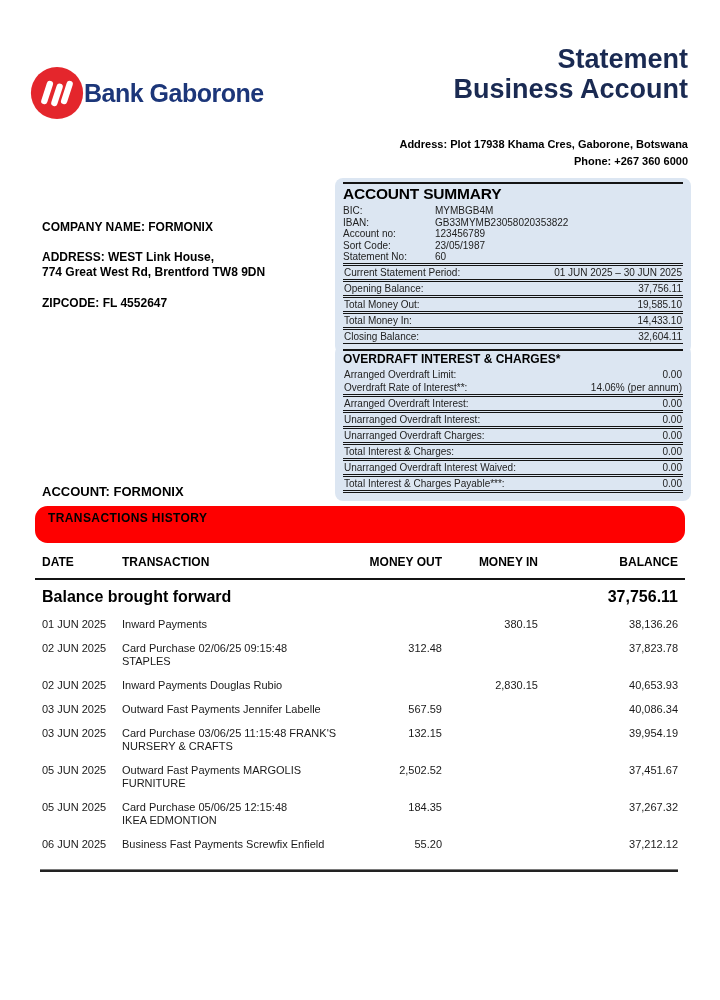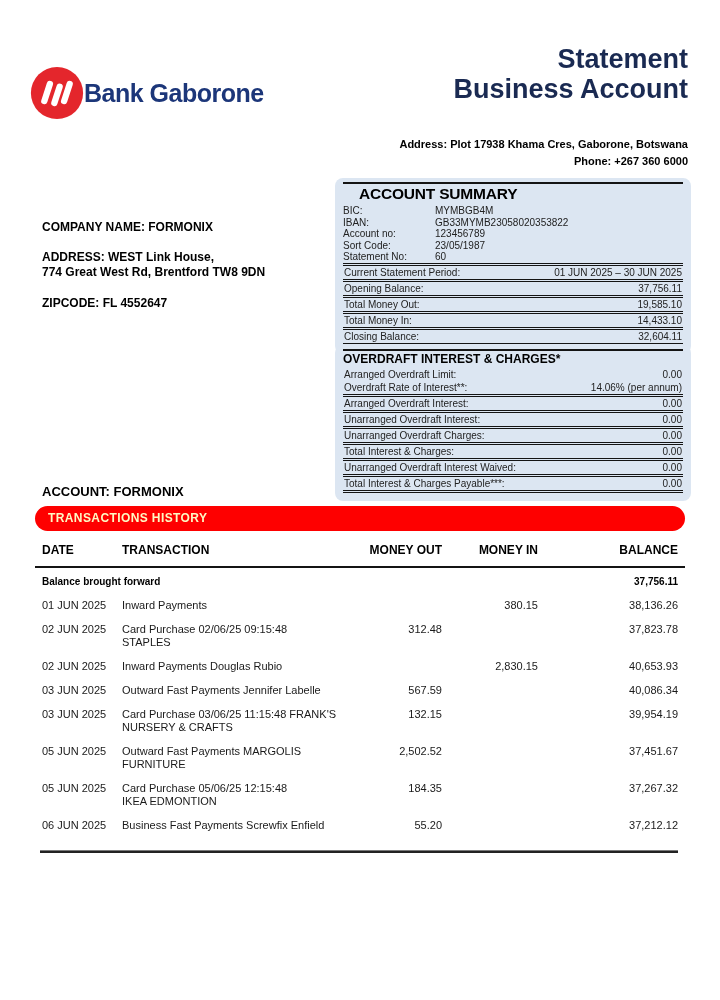--- a/index.html
+++ b/index.html
@@ -29,46 +29,46 @@
   .company{position:absolute;left:42px;top:220px;font-size:12px;font-weight:bold;
            line-height:1.27;color:#000;width:280px;}
   .company .gap{height:15px;}
 
   
   .blue-box{position:absolute;left:335px;width:356px;background:var(--box-blue);
             border-radius:8px;padding:4px 8px 8px 8px;}
   .summary-box{top:178px;}
   .overdraft-box{top:345px;}
   .box-rule{border-top:2.5px solid var(--line);}
-  .sum-title{font-size:15.5px;font-weight:bold;letter-spacing:-0.2px;margin:1px 0 2px 16px;color:#000;}
+  .sum-title{font-size:15.5px;font-weight:bold;letter-spacing:-0.2px;margin:1px 0 2px 0;color:#000;}
   .od-title{font-size:12px;font-weight:bold;margin:1px 0 2px 0;color:#000;}
 
   .sum-info-row{display:flex;font-size:10px;line-height:11.6px;color:#222;}
   .sum-info-row .lbl{width:92px;flex:none;}
   .kv-row{display:flex;justify-content:space-between;font-size:10px;line-height:11px;
           color:#222;padding:1px 1px;}
   .kv-row.ruled{border-top:3px double var(--line);}
   .rows-block .kv-row.ruled:last-child{border-bottom:3px double var(--line);}
   .plain-block{margin-top:1px;}
 
   
   .tx-section{position:absolute;left:35px;top:484px;width:650px;}
   .account-line{font-size:13px;font-weight:bold;padding-left:7px;color:#000;}
-  .banner{margin-top:7px;height:25px;border-radius:12.5px;background:var(--accent-red);
-          color:#fef9c3;font-weight:bold;font-size:12px;line-height:25px;
+  .banner{margin-top:7px;height:37px;border-radius:12.5px;background:var(--accent-red);
+          color:#000000;font-weight:bold;font-size:12px;line-height:25px;
           padding-left:13px;letter-spacing:0.4px;}
   .tx-table{margin-top:7px;width:650px;}
   .tx-head{display:flex;font-size:12px;font-weight:bold;padding:5px 0 9px 0;
            border-bottom:2.2px solid var(--line);color:#000;}
   .c-date{width:87px;flex:none;padding-left:7px;}
   .c-desc{width:240px;flex:none;white-space:pre-line;}
   .c-out{width:80px;flex:none;text-align:right;}
   .c-in{width:96px;flex:none;text-align:right;}
   .c-bal{width:147px;flex:none;text-align:right;padding-right:7px;}
-  .opening-row{display:flex;font-size:10px;font-weight:bold;padding:8px 0 6px 0;color:#000;}
+  .opening-row{display:flex;font-size:16px;font-weight:bold;padding:8px 0 6px 0;color:#000;}
   .opening-row .olabel{flex:1;padding-left:7px;}
   .tx-row{display:flex;font-size:11px;line-height:13px;padding:5.5px 0;color:#1a1a1a;}
   .bottom-rule{margin-top:13px;margin-left:5px;width:638px;
                border-top:1px solid #7a7a7a;border-bottom:2px solid #222;height:1px;}
 </style>
 </head>
 <body>
 
 <div class="page">
 

